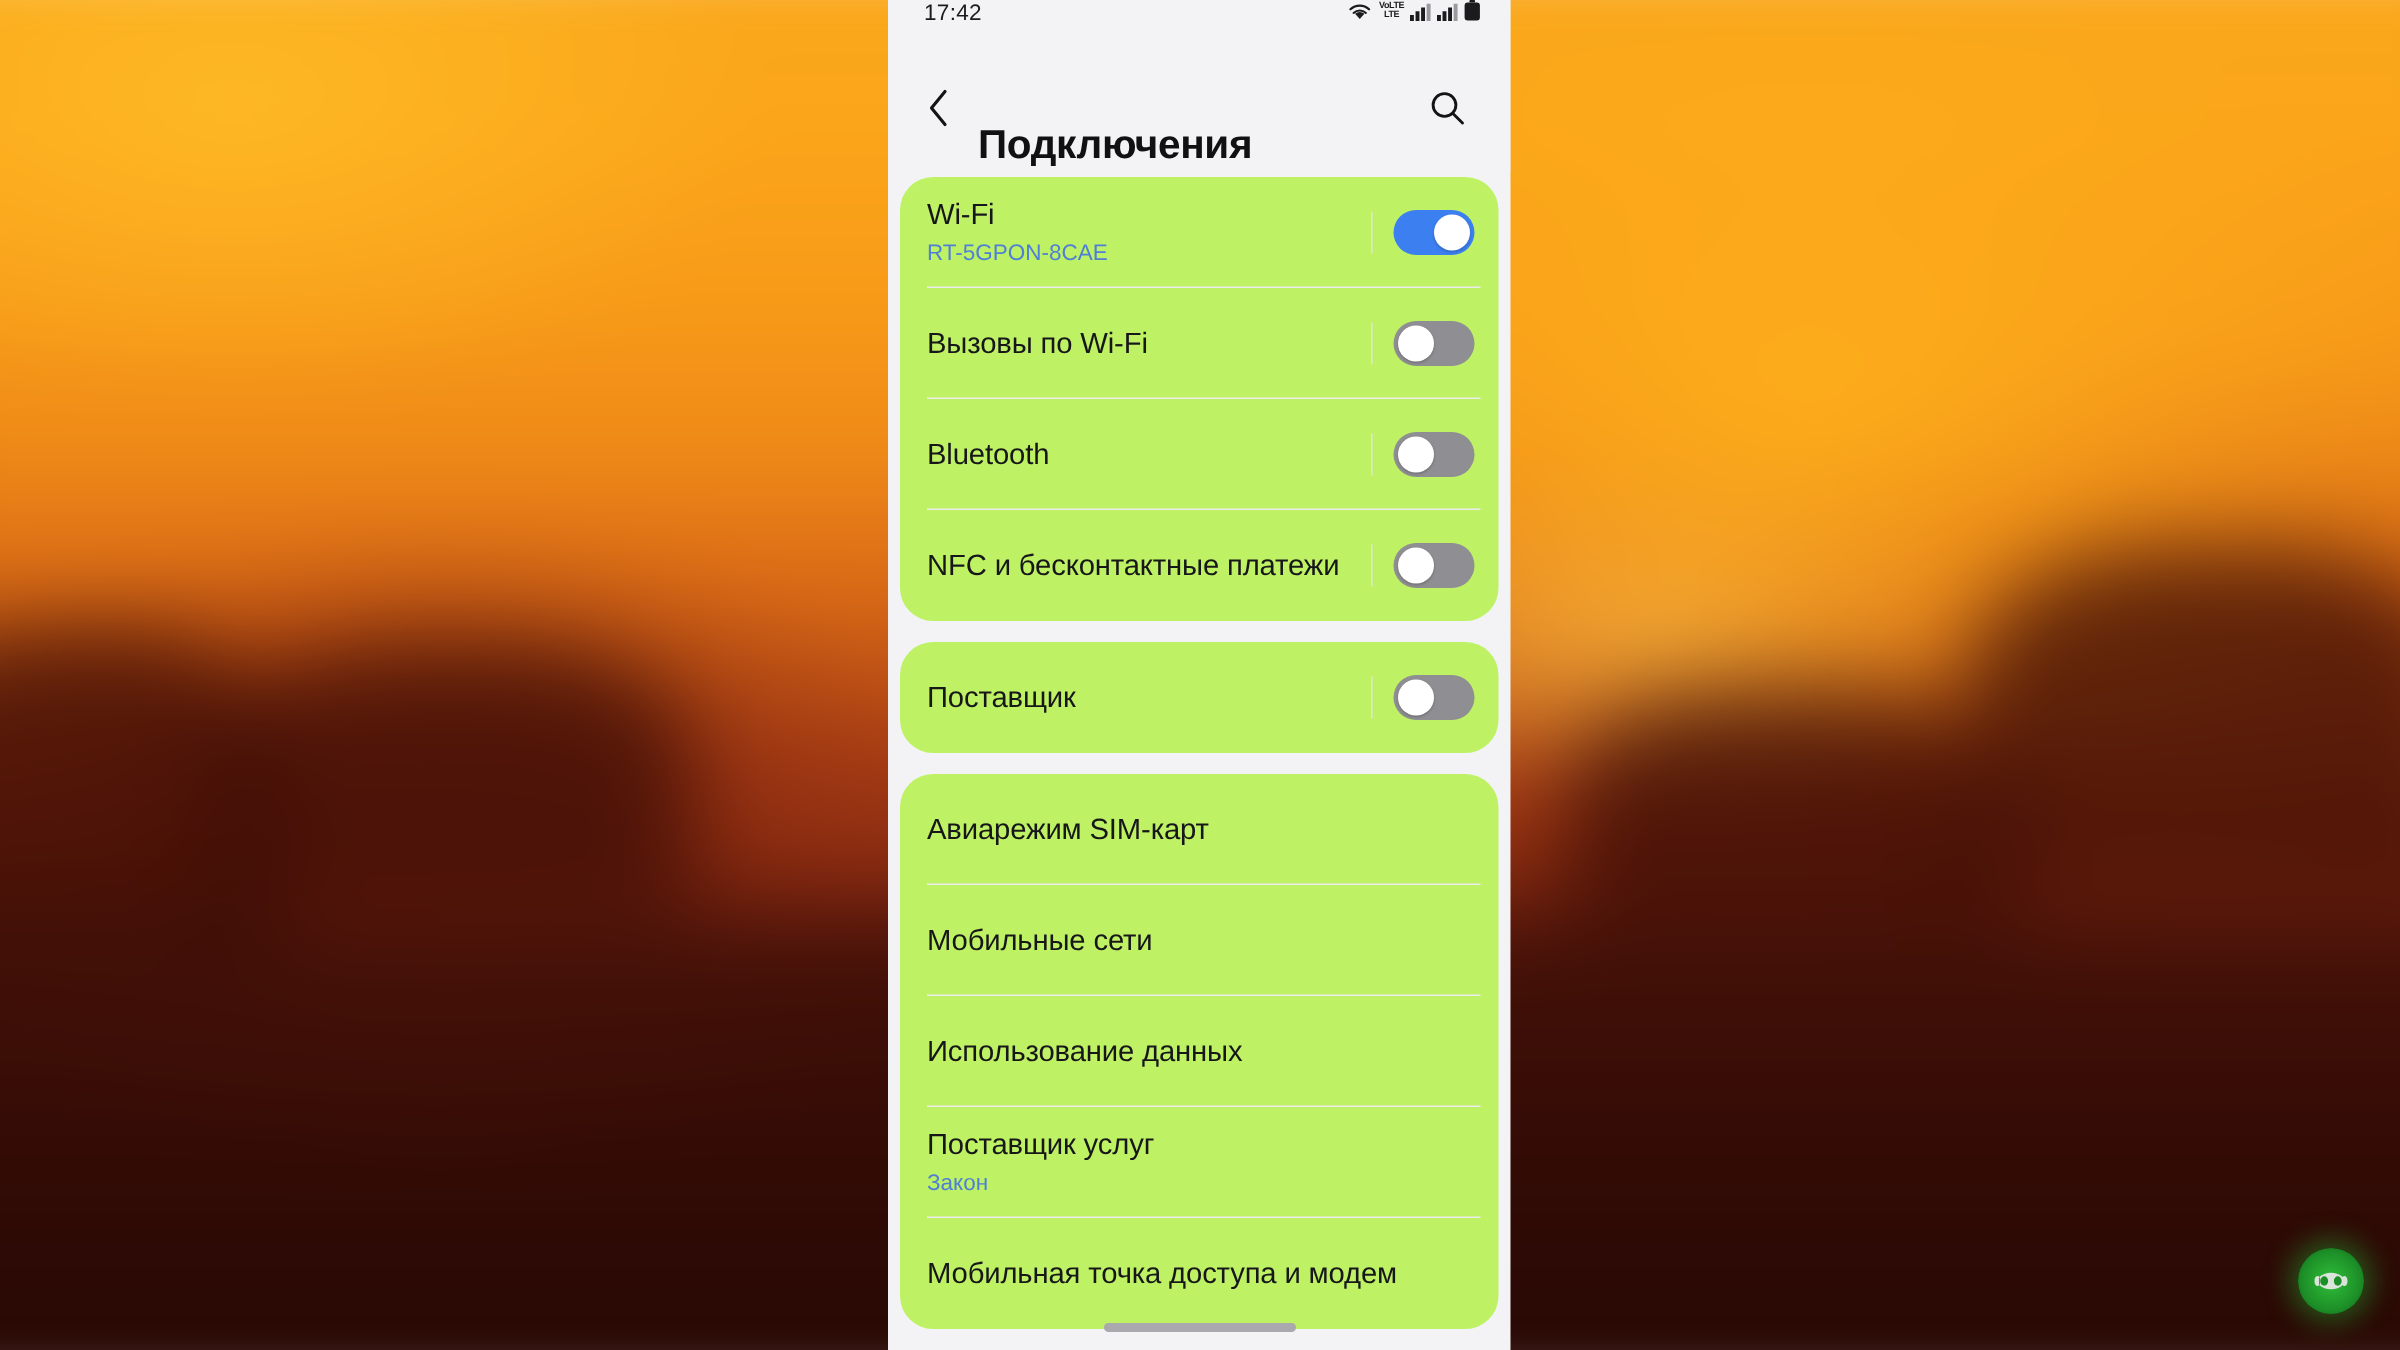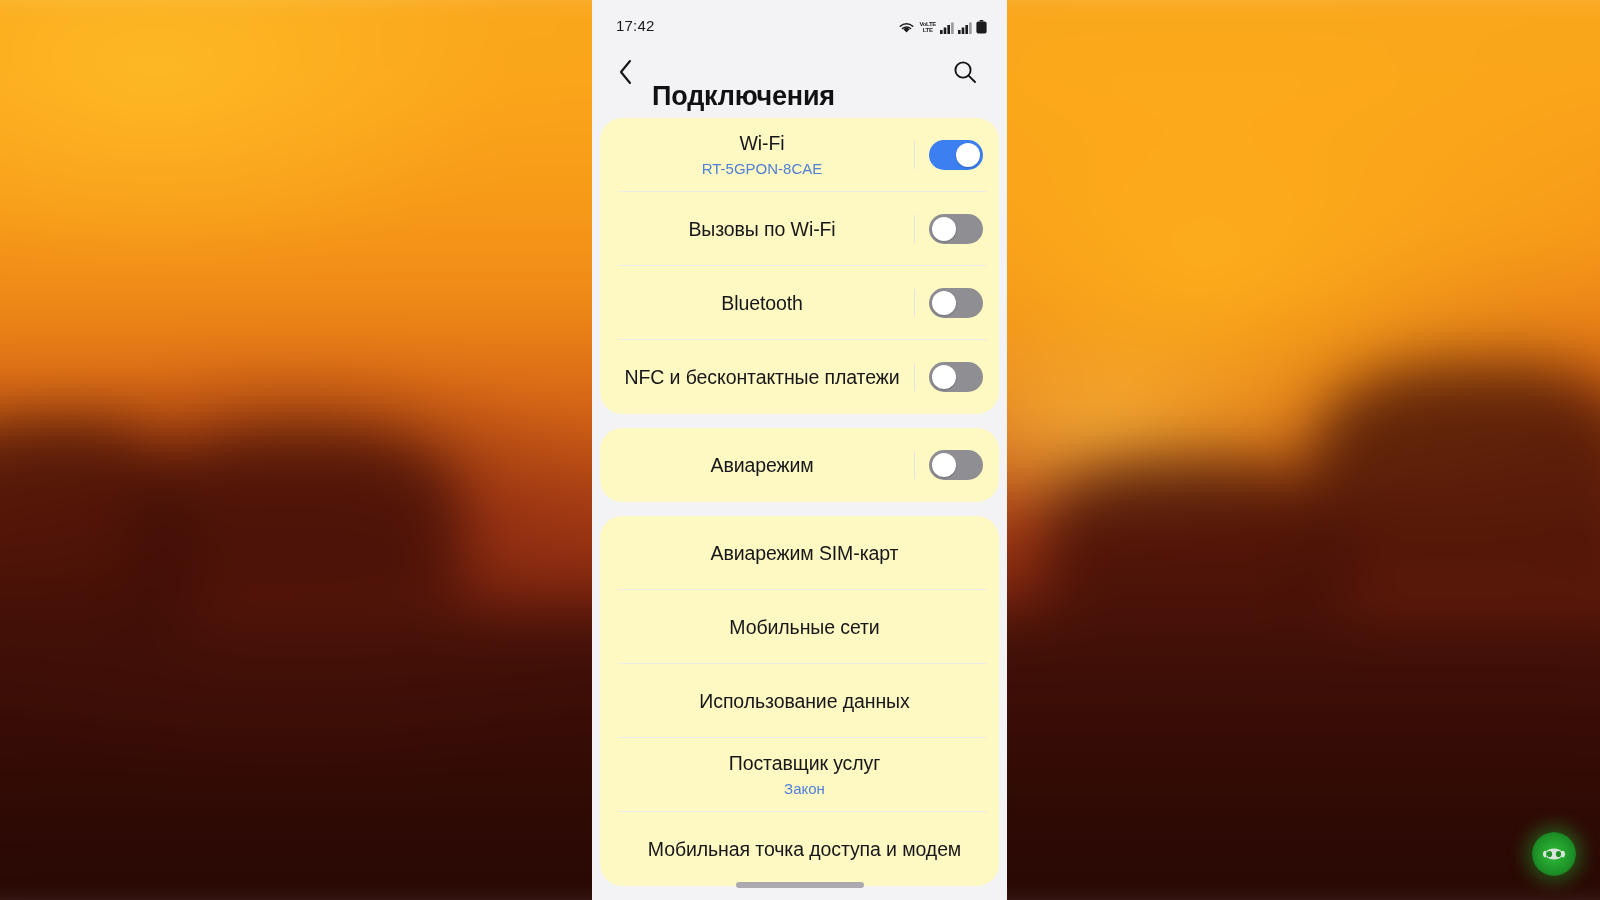--- a/index.html
+++ b/index.html
@@ -51,21 +51,21 @@
     height: 900px;
     background: #f3f3f6;
     overflow: hidden;
     z-index: 5;
   }
 
   
   .statusbar {
     height: 34px;
     display: flex;
-    align-items: flex-end;
+    align-items: flex-start;
     justify-content: space-between;
     padding: 0 20px 0 24px;
     background: #f3f3f6;
   }
   .clock { font-size: 15px; color: #1b1b1d; letter-spacing: .2px; }
   .status-icons { display: flex; align-items: center; gap: 4px; }
   .status-icons svg { display: block; }
   .volte-glyph {
     font-size: 6px;
     line-height: 6px;
@@ -91,25 +91,24 @@
     color: #111113;
     letter-spacing: -0.2px;
     padding-left: 6px;
     margin-top: 44px;
   }
   .appbar .search { width: 40px; display: flex; align-items: center; justify-content: center; cursor: pointer; }
 
   
   .scroll { padding: 0; }
   .card {
-    background: #fef9c3;
+    background: #bef264;
     border-radius: 22px;
     margin: 0 8px 14px 8px;
     overflow: hidden;
-    text-align: center;
   }
   .card.first { margin-top: 4px; }
 
   .row {
     display: flex;
     align-items: center;
     min-height: 74px;
     padding: 10px 0 10px 18px;
     position: relative;
     cursor: pointer;
@@ -316,21 +315,21 @@
             <div class="vsep"></div>
             <div class="switch">
               <div class="knob"></div>
             </div>
           </div>
         </div>
       </div>
       <div class="card">
         <div class="row nodiv">
           <div class="texts">
-            <div class="label">Авиарежим</div>
+            <div class="label">Поставщик</div>
           </div>
           <div class="togglecell">
             <div class="vsep"></div>
             <div class="switch">
               <div class="knob"></div>
             </div>
           </div>
         </div>
       </div>
       <div class="card">

